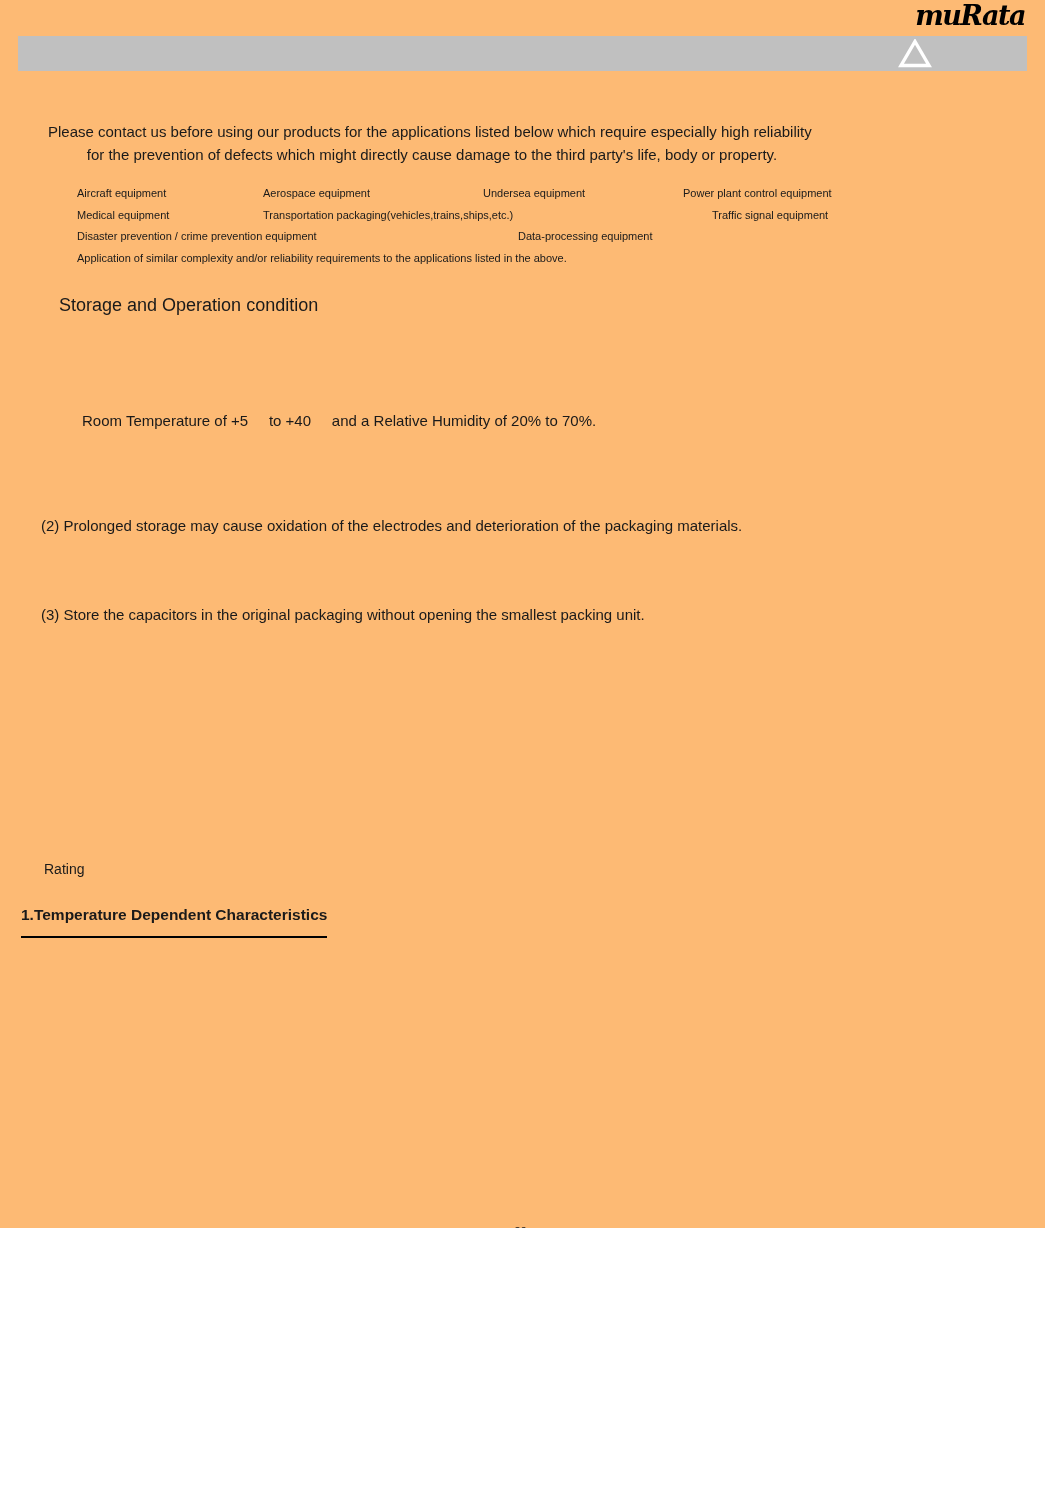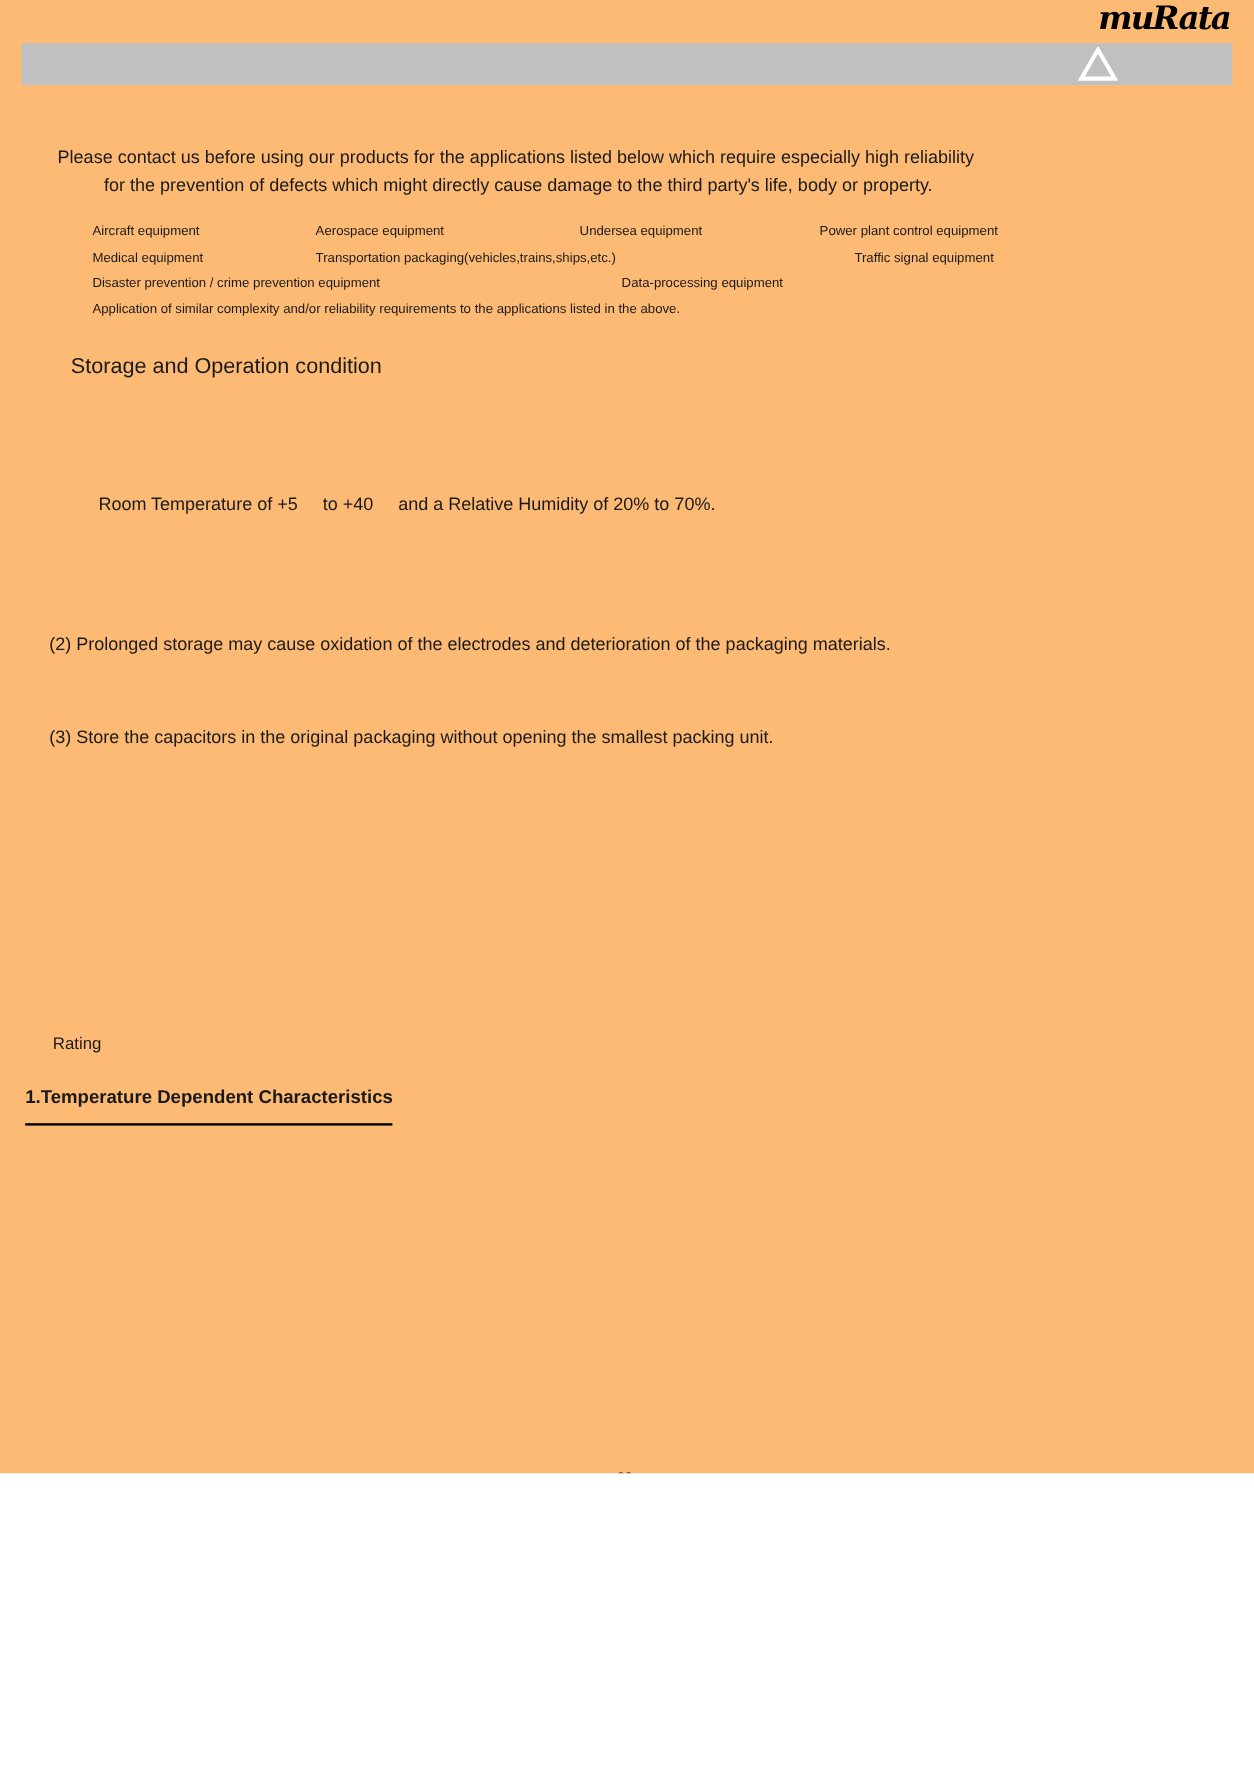--- a/index.html
+++ b/index.html
@@ -16,21 +16,21 @@
   .app{position:absolute;font-size:11px;white-space:nowrap;}
   #app1{left:77px;top:187px}  #app2{left:263px;top:187px}
   #app3{left:483px;top:187px} #app4{left:683px;top:187px}
   #app5{left:77px;top:209px}  #app6{left:263px;top:209px}
   #app7{left:712px;top:209px}
   #app8{left:77px;top:230px}  #app9{left:518px;top:230px}
   #app10{left:77px;top:252px}
   #storage-heading{top:295px;left:43px;font-size:18px;margin-left:16px;}
   #room{top:409px;left:82px;}
   #note1{top:451px;left:41px;}
-  #note2{top:514px;left:41px;margin-top:12px;}
+  #note2{top:514px;left:41px;}
   #note3{top:603px;left:41px;}
   #rating-heading{top:861px;left:44px;font-size:14px;}
   #section1{top:906px;left:21px;font-weight:bold;font-size:15.5px;
             border-bottom:2px solid #000;padding-bottom:12px;}
   #chart1{left:62px;top:1236px;}
   #chart2{left:495px;top:1214px;}
 </style>
 </head>
 <body>
 

